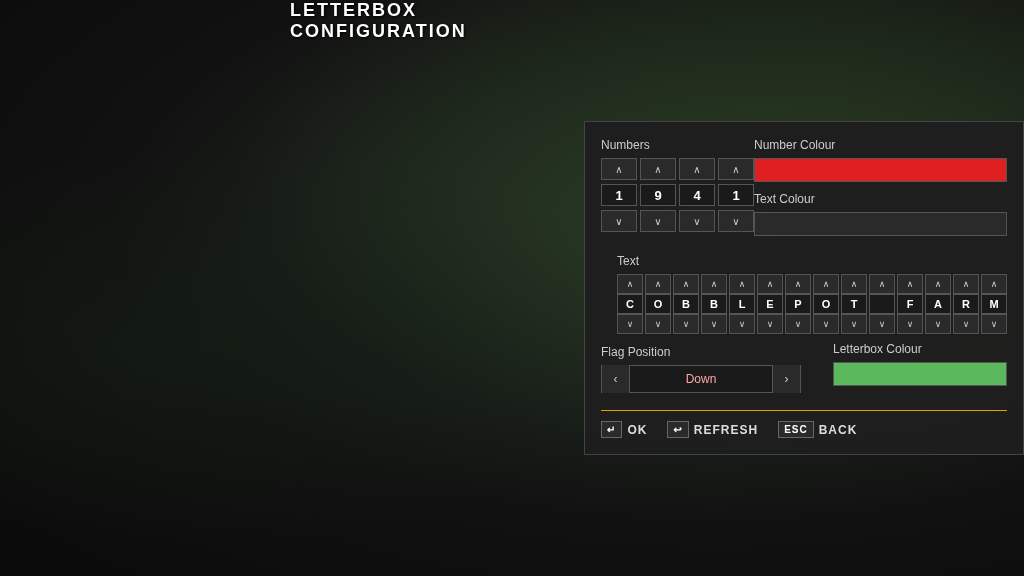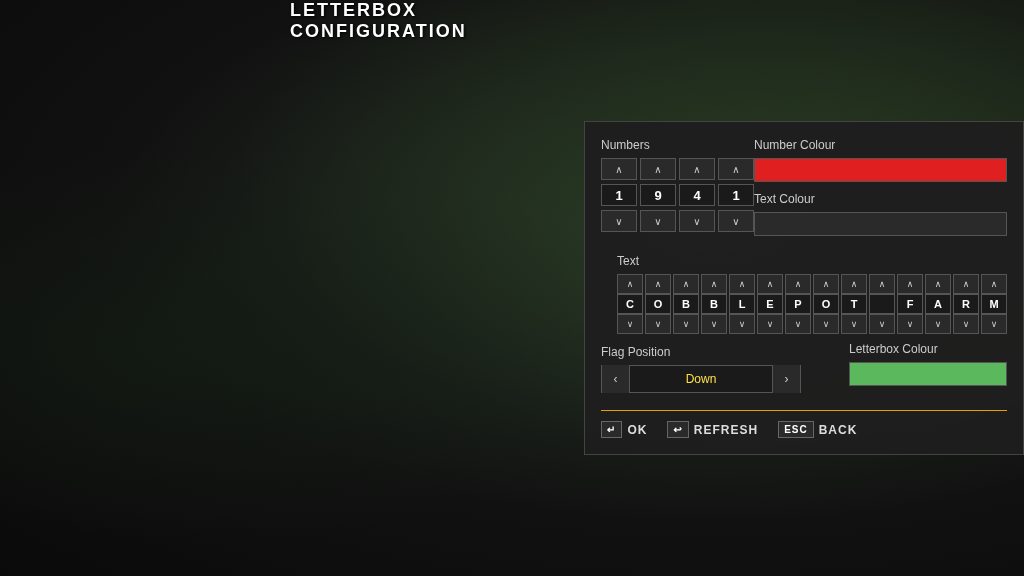--- a/index.html
+++ b/index.html
@@ -167,21 +167,21 @@
     }
 
     .flag-arrow.right {
       border-right: none;
       border-left: 1px solid #555;
     }
 
     .flag-value {
       flex: 1;
       text-align: center;
-      color: #fde047;
+      color: #fca5a5;
       font-size: 12px;
     }
 
     
     .bottom-bar {
       margin-top: 14px;
       border-top: 1px solid #e8a000;
       padding-top: 10px;
       display: flex;
       gap: 20px;
@@ -239,21 +239,20 @@
       align-items: center;
     }
 
     .flag-block {
       flex: 0 0 auto;
       width: 200px;
     }
 
     .letterbox-colour-block {
       flex: 1;
-      margin-left: 16px;
     }
   </style>
 </head>
 <body>
 
 <div class="bg"></div>
 
 <div class="modal-overlay">
   <div class="page-title">LETTERBOX CONFIGURATION</div>
 

